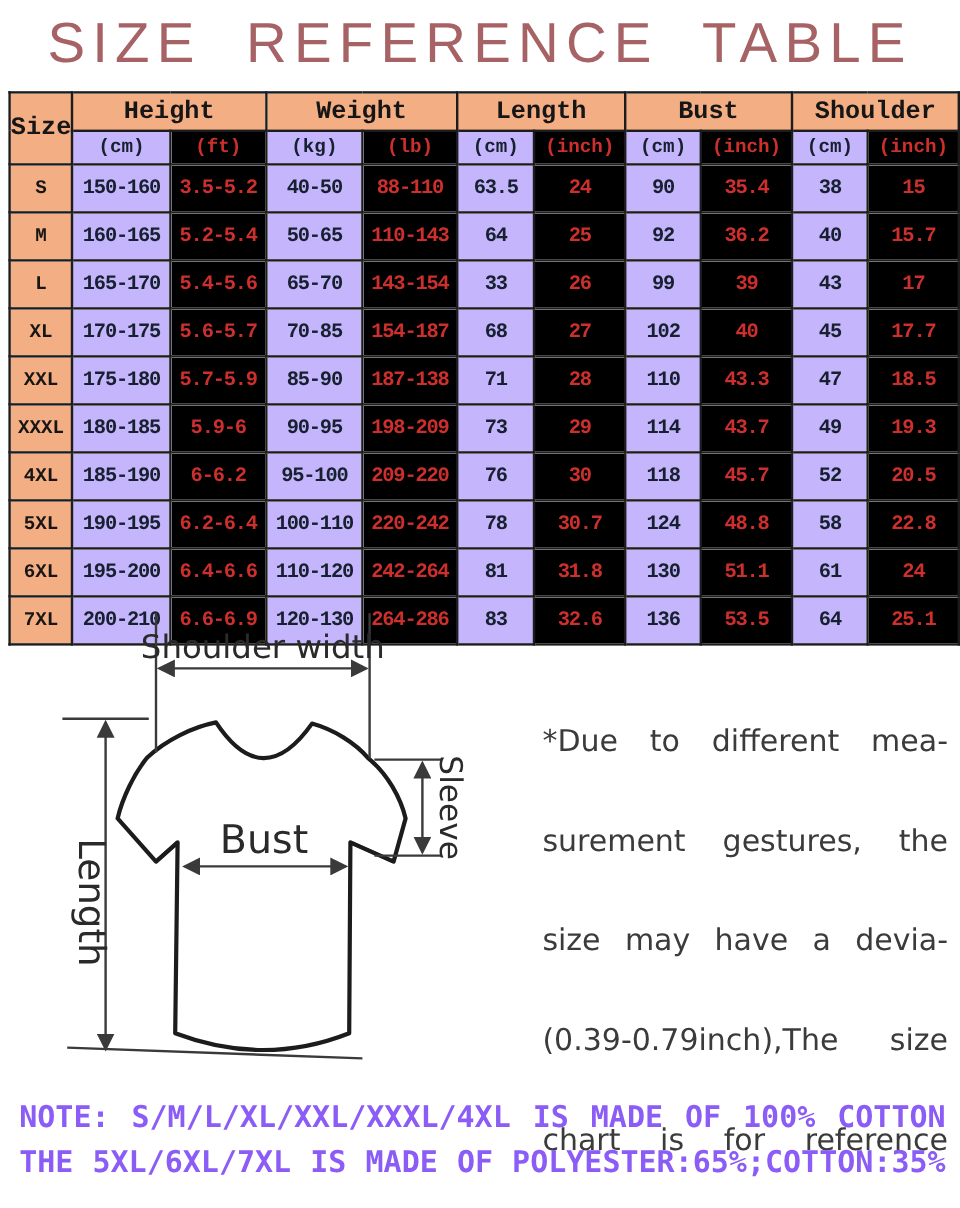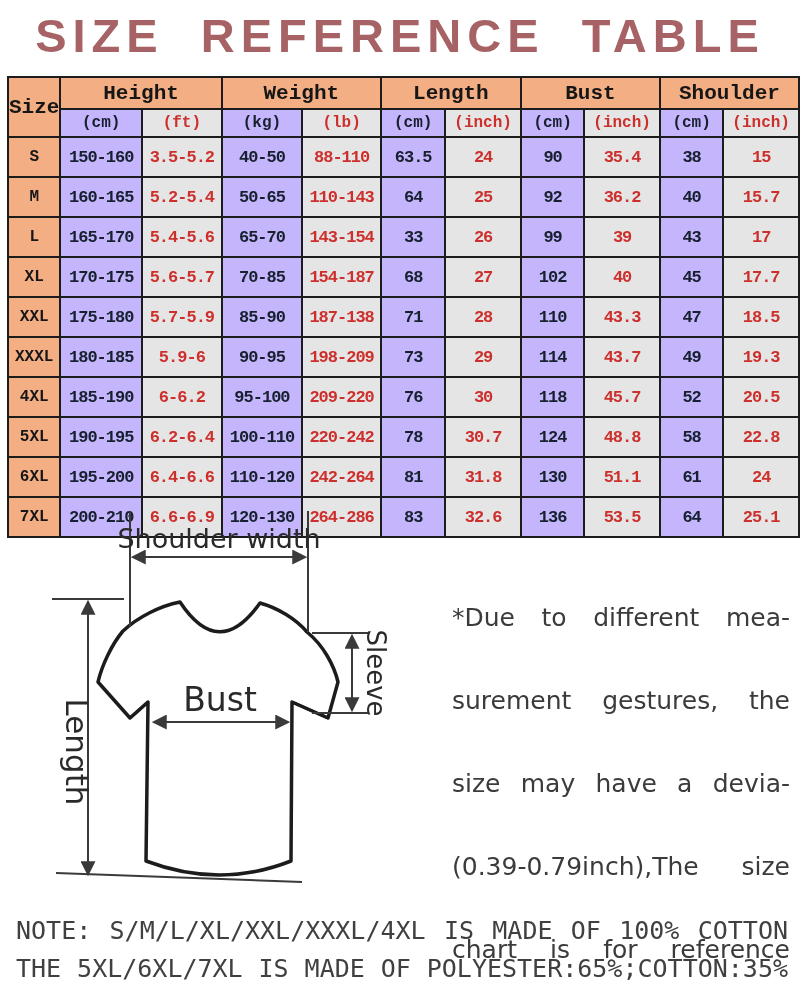--- a/index.html
+++ b/index.html
@@ -4,21 +4,21 @@
 <style>
   html,body { margin:0; padding:0; }
   body {
     width:800px; height:1007px; background:#ffffff; position:relative;
     overflow:hidden; font-family:"Liberation Sans", sans-serif;
   }
 
   
   .title {
     position:absolute; top:8px; left:0; width:800px; text-align:center;
-    font-family:"Liberation Sans", sans-serif; font-weight:bold;
+    font-family:"Liberation Sans", sans-serif; font-weight:normal;
     font-size:47px; letter-spacing:6px; word-spacing:18px;
     color:#a66264; white-space:nowrap;
   }
 
   
   table.size-table {
     position:absolute; top:76px; left:7px;
     border-collapse:collapse; table-layout:fixed;
     font-family:"Liberation Mono", monospace; font-weight:bold;
   }
@@ -29,21 +29,21 @@
   .size-table thead tr.group-row th {
     background:#f4ae83; height:30px; font-size:21px; color:#161616;
   }
   .size-table th.corner { font-size:16px; background:#f4ae83; color:#161616; }
   .size-table thead tr.unit-row th { height:26px; font-size:16px; font-weight:bold; }
   .size-table tbody th {
     background:#f4ae83; font-size:16px; height:38px; color:#161616;
   }
   .size-table tbody td { font-size:17px; letter-spacing:-1px; }
   .size-table .metric   { background:#c4b5fd; color:#16202e; }
-  .size-table .imperial { background:#e5e5e5; color:#cd302c; }
+  .size-table .imperial { background:#000000; color:#cd302c; }
 
   
   .diagram { position:absolute; left:20px; top:505px; }
   .diagram text {
     font-family:"DejaVu Sans", sans-serif; fill:#2a2a2a;
   }
   .diagram .shirt { fill:none; stroke:#1c1c1c; stroke-width:3.5; stroke-linejoin:round; }
   .diagram .meas  { stroke:#3a3a3a; stroke-width:2; fill:none; }
   .diagram .ah    { fill:#3a3a3a; }
 
@@ -52,22 +52,22 @@
     position:absolute; left:452px; top:554px; width:338px;
     font-family:"DejaVu Sans", sans-serif; font-size:25px; color:#3b3b3b;
     line-height:39px;
   }
   .disclaimer .pline { text-align:justify; text-align-last:justify; white-space:normal;margin-top:44px; }
   .disclaimer .pline.last { text-align-last:left; }
 
   
   .footer-note {
     position:absolute; left:16px; width:772px;
-    font-family:"DejaVu Sans Mono", monospace; font-weight:normal;
-    color:#404040; font-size:25px; white-space:nowrap;
+    font-family:"DejaVu Sans Mono", monospace; font-weight:bold;
+    color:#8b5cf6; font-size:25px; white-space:nowrap;
   }
   .footer-note.l1 { top:916px; text-align:justify; text-align-last:justify; white-space:normal; }
   .footer-note.l2 { top:954px; text-align:justify; text-align-last:justify; white-space:normal; }
 </style>
 </head>
 <body>
 
 <div class="title">SIZE REFERENCE TABLE</div>
 
 <table class="size-table">

